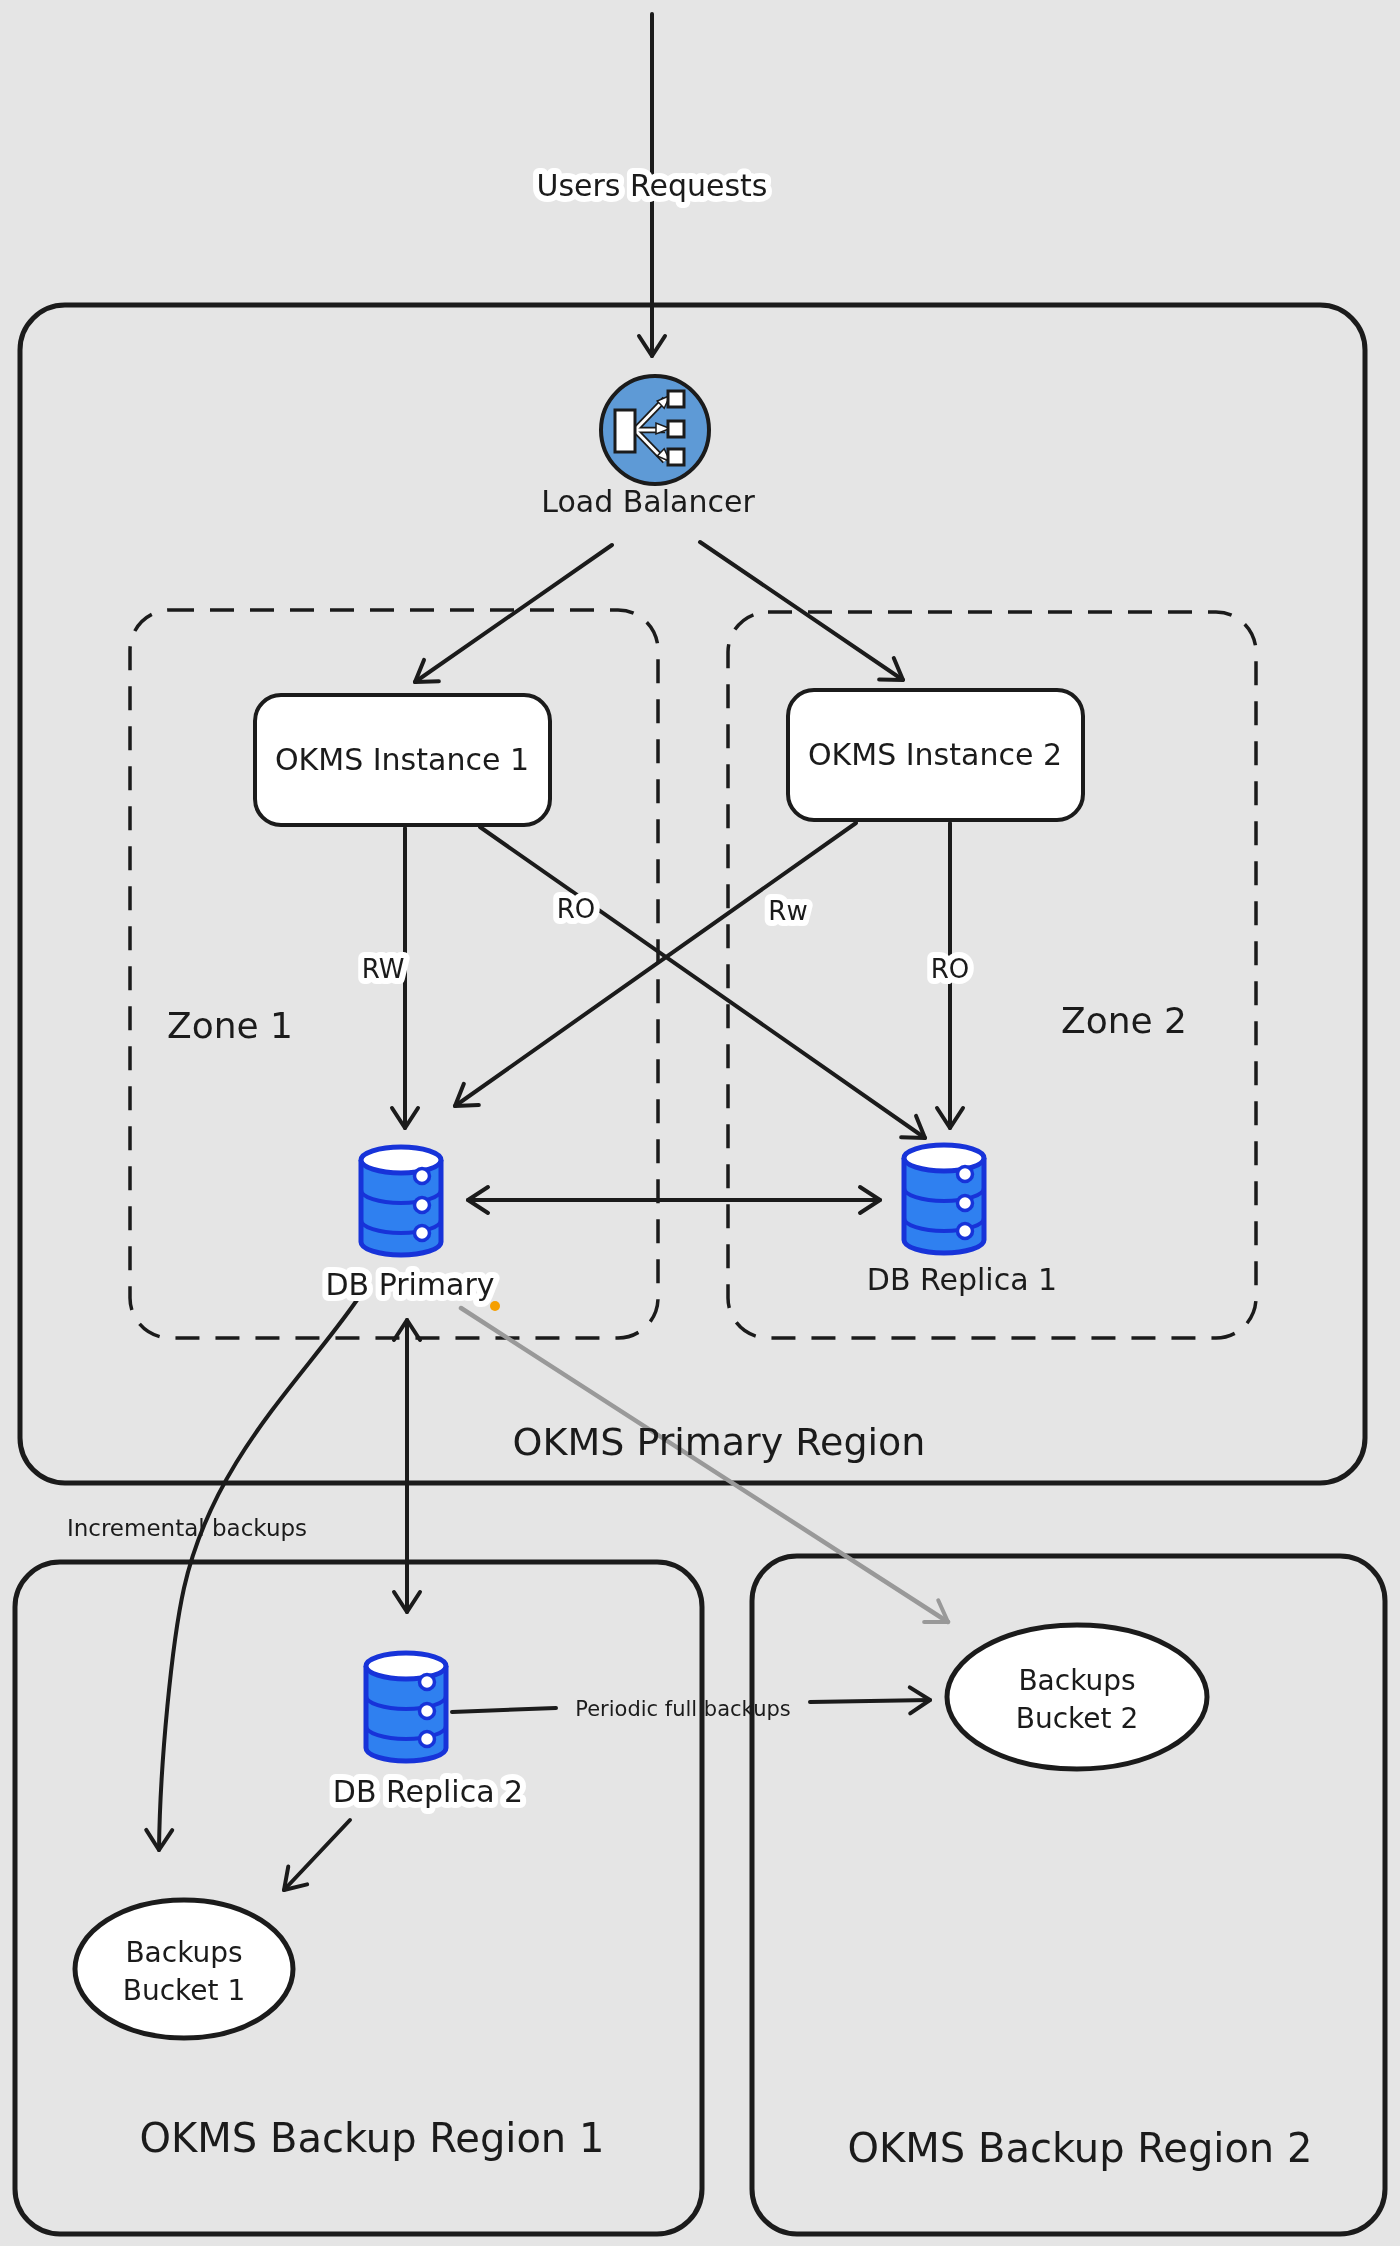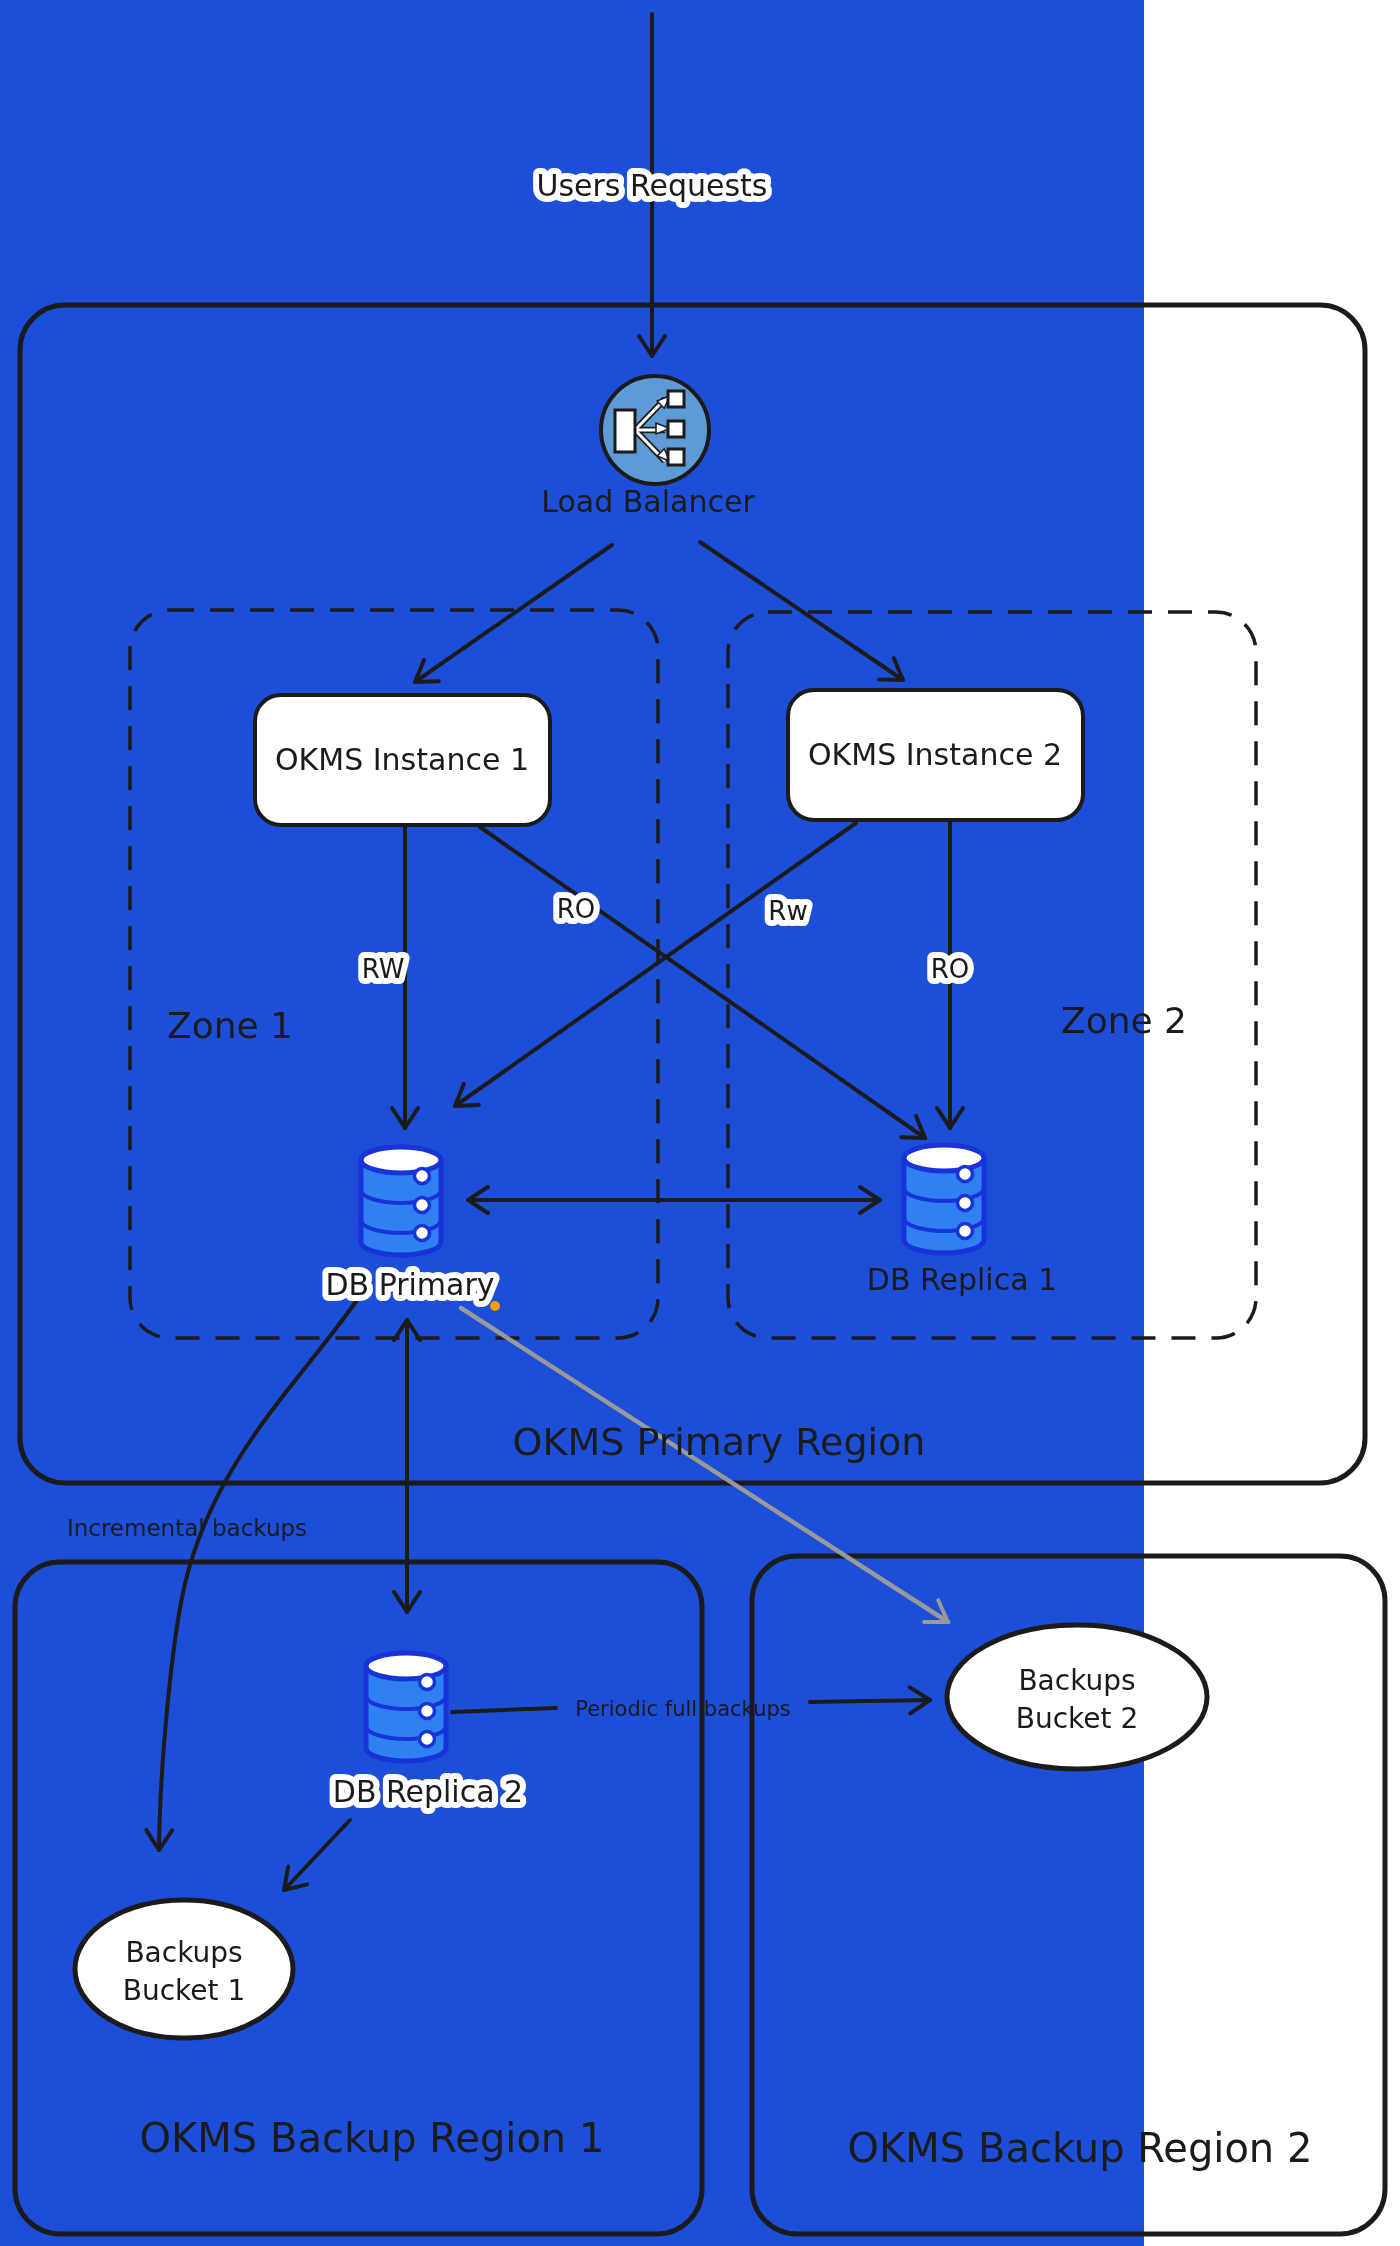--- a/index.html
+++ b/index.html
@@ -2,24 +2,24 @@
 <html><head>
 <meta charset="utf-8">
 <style>
   html, body {
     margin: 0;
     padding: 0;
     background: #ffffff;
     font-family: "DejaVu Sans", sans-serif;
   }
   .canvas-wrap {
-    width: 1144px;
+    width: 1400px;
     height: 2246px;
     position: relative;
-    background: #1d4ed8;
+    background: #e5e5e5;
   }
   svg text {
     fill: #1b1b1b;
     font-family: "DejaVu Sans", sans-serif;
   }
   .halo {
     paint-order: stroke;
     stroke: #ffffff;
     stroke-width: 12px;
     stroke-linejoin: round;

